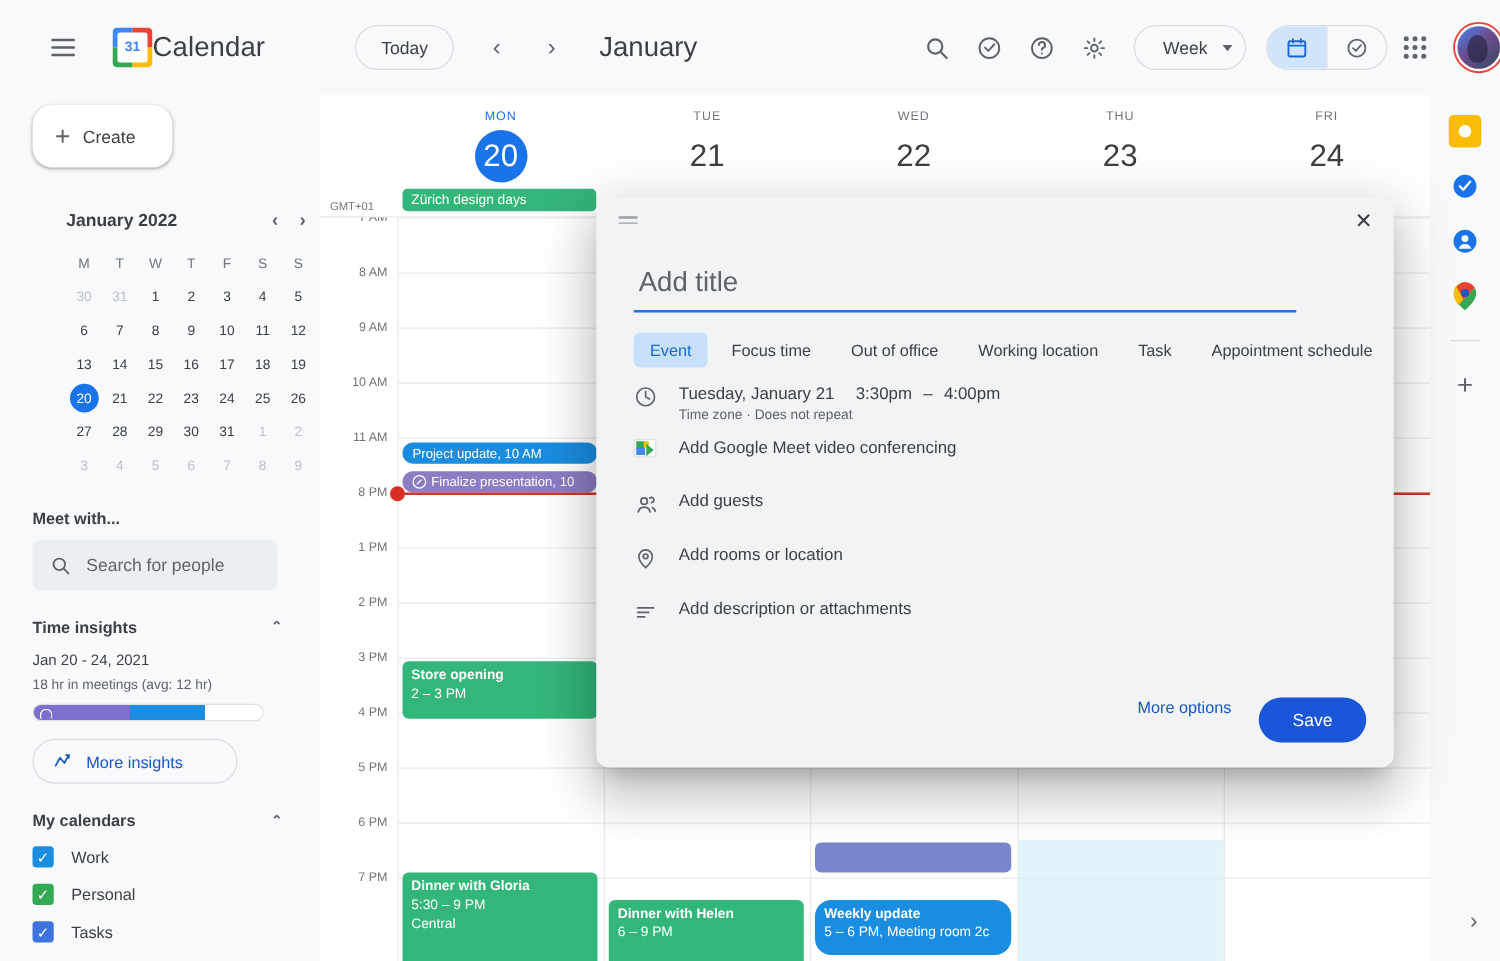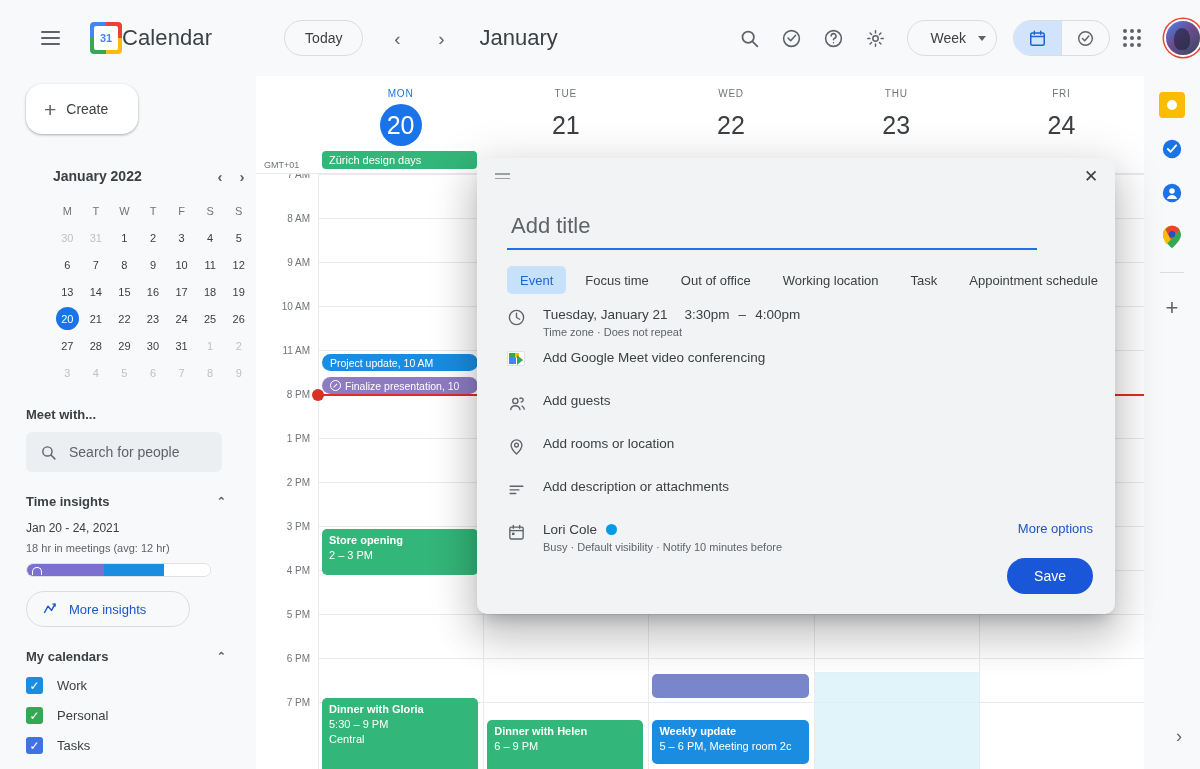--- a/index.html
+++ b/index.html
@@ -372,21 +372,21 @@
     background: #fff; border: 1px solid #e0e0e0;
   }
   .meet-ic .g { position: absolute; left: 1px; top: 1px; width: 7px; height: 6px; background: #34a853; }
   .meet-ic .b { position: absolute; left: 1px; bottom: 1px; width: 7px; height: 6px; background: #4285f4; }
   .meet-ic .y { position: absolute; right: 5px; top: 1px; width: 4px; height: 5px; background: #fbbc04; }
   .meet-ic .r { position: absolute; right: 1px; top: 3px; width: 0; height: 0;
     border-top: 5px solid transparent; border-bottom: 5px solid transparent; border-left: 6px solid #34a853; }
 
   .dlg-foot {
     position: absolute; right: 22px; bottom: 20px;
-    display: flex; align-items: flex-end; gap: 22px; flex-direction: column;
+    display: flex; align-items: flex-start; gap: 22px;
   }
   .more-options { font-size: 13px; color: #1a56c4; cursor: pointer; }
   .save-btn {
     height: 36px; padding: 0 27px; border-radius: 18px;
     background: #1a56d8; color: #fff; font-size: 14px;
     display: flex; align-items: center; cursor: pointer; border: none;
     font-family: "Liberation Sans", sans-serif;
   }
 
   svg { display: block; }
@@ -695,21 +695,21 @@
             </div>
           </div>
         <div class="col" id="c1">
             <div class="ev green" style="top: 546px; height: 58px;">
               <div class="t1">Dinner with Helen</div>
               <div class="t2">6 – 9 PM</div>
             </div>
           </div>
         <div class="col" id="c2">
             <div class="ev purple" style="top: 500px; height: 24px;"></div>
-            <div class="ev blue" style="top: 546px; height: 44px;">
+            <div class="ev blue" style="top: 546px; height: 44px; border-radius: 13px;">
               <div class="t1">Weekly update</div>
               <div class="t2">5 – 6 PM, Meeting room 2c</div>
             </div>
           </div>
         <div class="col" id="c3">
             <div class="sel-block" style="top: 498px; height: 108px; background: rgb(215, 240, 247);"></div>
           </div>
         <div class="col" id="c4"></div>
       </div>
       <div id="nowline">
@@ -834,38 +834,20 @@
               <line x1="4" y1="8" x2="20" y2="8"></line>
                 <line x1="4" y1="12.5" x2="15" y2="12.5"></line>
                 <line x1="4" y1="17" x2="11" y2="17"></line>
             </svg>
           </div>
           <div class="row-main">
             <div class="row-l1 placeholder">Add description or attachments</div>
           </div>
         </div>
 
-        <div class="row">
-          <div class="row-ic">
-            <svg width="19" height="19" viewBox="0 0 24 24" fill="none" stroke="currentColor" stroke-width="1.7">
-              <rect x="3.6" y="5.2" width="16.8" height="15" rx="1.8"></rect>
-                <line x1="3.6" y1="9.6" x2="20.4" y2="9.6"></line>
-              <line x1="8" y1="3.2" x2="8" y2="6.6" stroke-linecap="round"></line>
-                <line x1="16" y1="3.2" x2="16" y2="6.6" stroke-linecap="round"></line>
-              <rect x="6.3" y="12.2" width="3.2" height="3" fill="currentColor" stroke="none"></rect>
-            </svg>
-          </div>
-          <div class="row-main">
-            <div class="row-l1">
-              <span>Lori Cole</span>
-              <span class="cal-dot"></span>
-            </div>
-            <div class="row-l2">Busy · Default visibility · Notify 10 minutes before</div>
-          </div>
-        </div>
 
       </div>
     </div>
 
     <div class="dlg-foot">
       <div class="more-options">More options</div>
       <button class="save-btn">Save</button>
     </div>
   </div>
 

